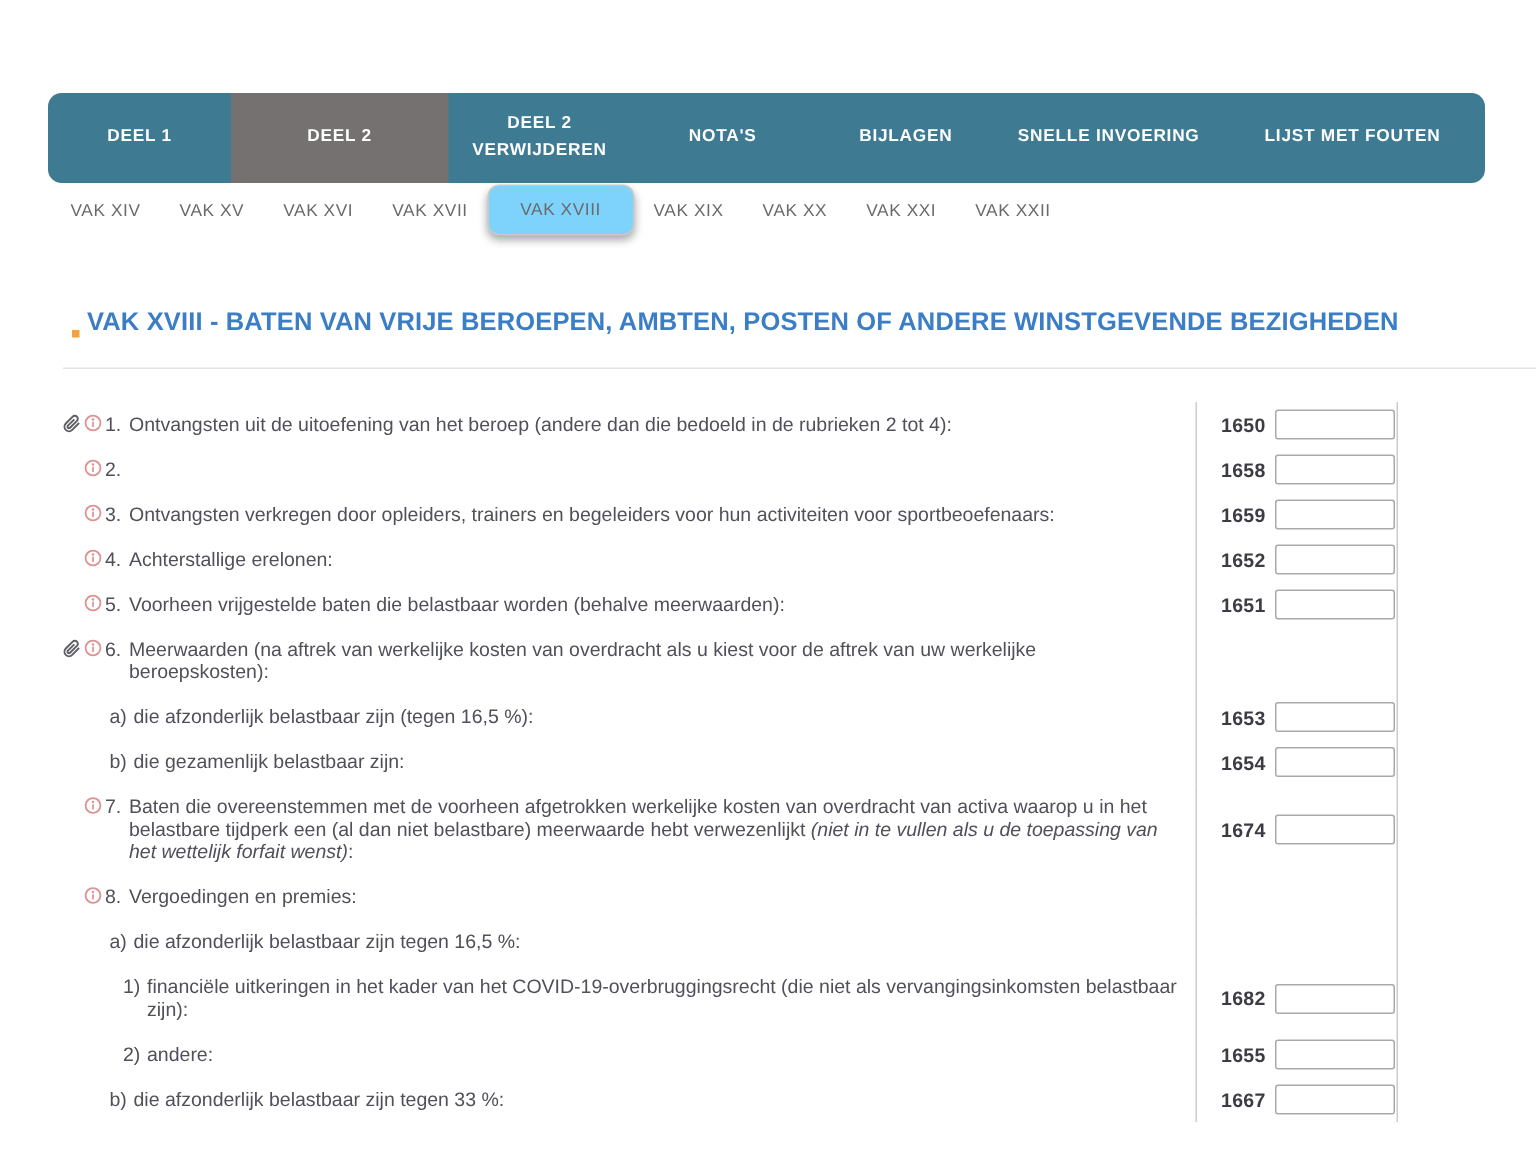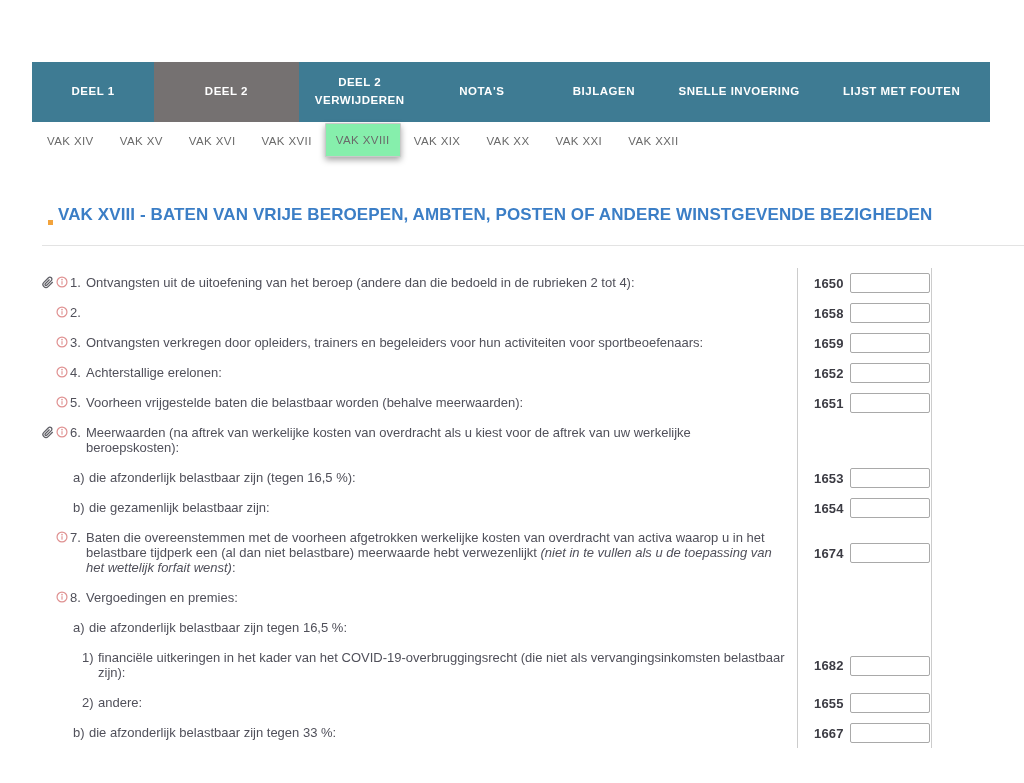--- a/index.html
+++ b/index.html
@@ -5,42 +5,42 @@
   html,body{margin:0;padding:0;}
   body{
     width:1024px;height:783px;position:relative;overflow:hidden;
     background:#ffffff;
     font-family:"Liberation Sans",sans-serif;
     -webkit-font-smoothing:antialiased;
   }
   
   .navbar{
     position:absolute;left:32px;top:62px;width:958px;height:60px;
-    display:flex;background:var(--teal,#3e7b93);
+    display:flex;background:var(--teal,#3e7b93);border-radius:9px;
   }
   .nav-tab{
     display:flex;align-items:center;justify-content:center;text-align:center;
     color:#fff;font-size:11.5px;font-weight:700;letter-spacing:.5px;
     line-height:1.55;padding:0 8px;box-sizing:border-box;cursor:pointer;
     white-space:pre-line;
   }
   .nav-tab.selected{background:var(--selgray,#757171);}
   
   .subnav{
     position:absolute;left:34px;top:122px;height:38px;
     display:flex;align-items:center;
   }
   .subnav-tab{
     color:#6a6a6a;font-size:11.5px;letter-spacing:.4px;
     padding:11px 13px;cursor:pointer;white-space:nowrap;
   }
   .subnav-tab.selected{
-    background:#86efac;border:1px solid #c9c9c9;border-radius:1px;
+    background:#7dd3fc;border:1px solid #c9c9c9;border-radius:8px;
     box-shadow:0 3px 6px rgba(0,0,0,.35);
-    padding:10px 10px;margin-top:-3px;
+    padding:10px 21px;margin-top:-3px;
   }
   
   .page-title{
     position:absolute;left:48px;top:194px;display:flex;align-items:flex-end;
     font-size:17px;font-weight:700;color:var(--titleblue,#3b7ec6);
     letter-spacing:.1px;white-space:nowrap;
   }
   .bullet{width:5px;height:5px;background:var(--bullet,#f2a33c);margin:6px 5px 0 0;flex-shrink:0;}
   .divider{position:absolute;left:42px;top:245px;width:982px;height:1px;background:#e3e3e3;}
   

